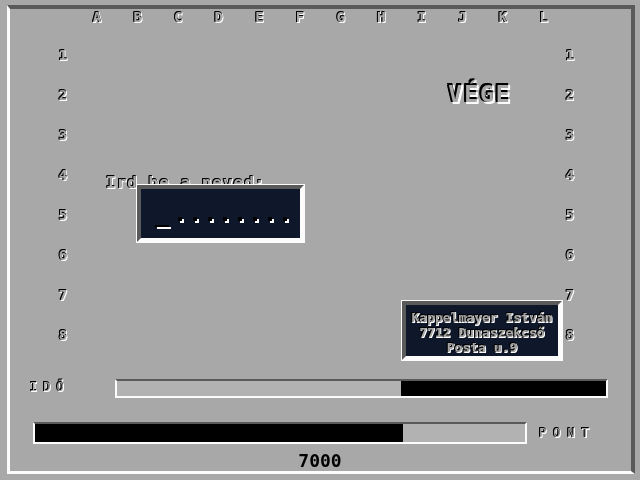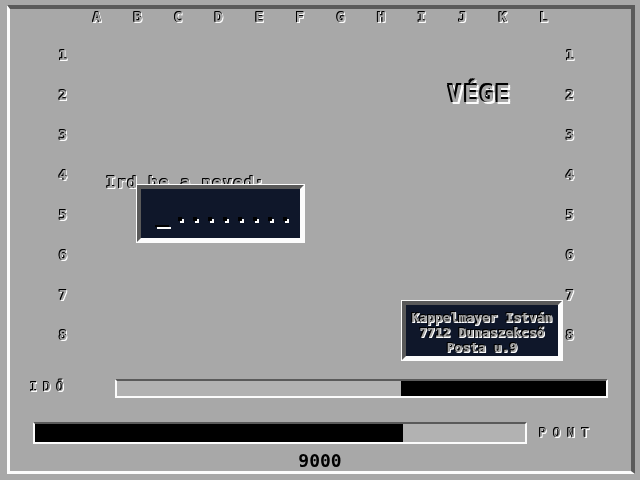--- a/index.html
+++ b/index.html
@@ -180,14 +180,14 @@
   <div id="time-label" class="chisel">IDŐ</div>
   <div id="time-bar" class="bar">
     <div id="time-fill" class="fill" style="width: 42%;"></div>
   </div>
 
   <div id="score-bar" class="bar">
     <div id="score-fill" class="fill" style="width: 75%;"></div>
   </div>
   <div id="score-label" class="chisel">PONT</div>
 
-  <div id="score-value">9000</div>
+  <div id="score-value">7000</div>
 </div>
 
 </body></html>

